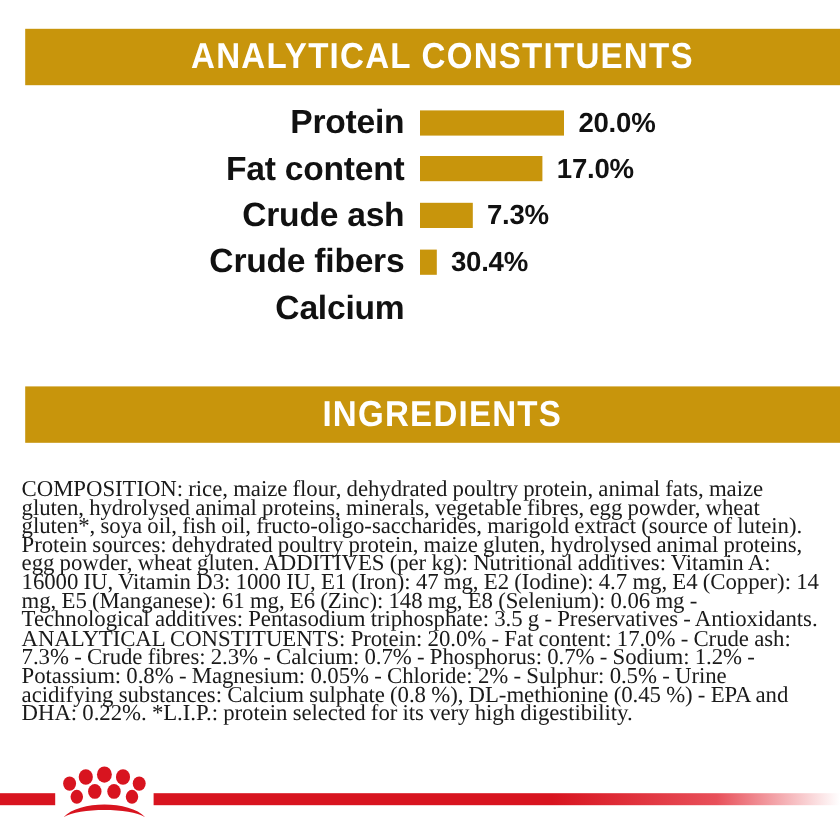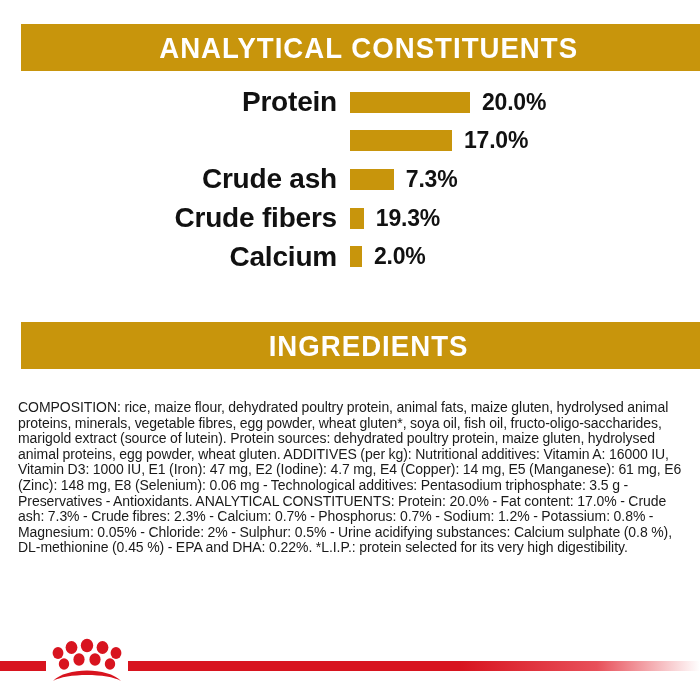--- a/index.html
+++ b/index.html
@@ -95,25 +95,25 @@
     line-height: 1;
     letter-spacing: -0.2px;
   }
 
   
   .composition {
     position: absolute;
     top: 400px;
     left: 18px;
     width: 668px;
-    font-size: 14px;
+    font-size: 19px;
     line-height: 15.6px;
     color: #1a1a1a;
     text-align: left;
-    font-family: Liberation Sans, sans-serif;
+    font-family: Liberation Serif, serif;
     letter-spacing: -0.05px;
     word-spacing: -0.3px;
   }
 
   
   .footer {
     position: absolute;
     left: 0;
     bottom: 0;
     width: 700px;
@@ -154,45 +154,42 @@
 
   <div class="chart" id="bar-chart">
       <div class="chart-row">
         <div class="row-label">Protein</div>
         <div class="row-barwrap">
           <span class="row-bar" style="width: 120px; background: rgb(200, 149, 12);"></span>
           <span class="row-value">20.0%</span>
         </div>
       </div>
       <div class="chart-row">
+        <div class="row-label">Fat content</div>
         <div class="row-barwrap">
           <span class="row-bar" style="width: 102px; background: rgb(200, 149, 12);"></span>
           <span class="row-value">17.0%</span>
         </div>
       </div>
       <div class="chart-row">
         <div class="row-label">Crude ash</div>
         <div class="row-barwrap">
           <span class="row-bar" style="width: 43.8px; background: rgb(200, 149, 12);"></span>
           <span class="row-value">7.3%</span>
         </div>
       </div>
       <div class="chart-row">
         <div class="row-label">Crude fibers</div>
         <div class="row-barwrap">
           <span class="row-bar" style="width: 13.8px; background: rgb(200, 149, 12);"></span>
-          <span class="row-value">19.3%</span>
+          <span class="row-value">30.4%</span>
         </div>
       </div>
       <div class="chart-row">
         <div class="row-label">Calcium</div>
-        <div class="row-barwrap">
-          <span class="row-bar" style="width: 12px; background: rgb(200, 149, 12);"></span>
-          <span class="row-value">2.0%</span>
-        </div>
       </div>
     </div>
 
   <div class="band" id="band-ingredients">
     <span class="band-title">INGREDIENTS</span>
   </div>
 
   <div class="composition">COMPOSITION: rice, maize flour, dehydrated poultry protein, animal fats, maize gluten, hydrolysed animal proteins, minerals, vegetable fibres, egg powder, wheat gluten*, soya oil, fish oil, fructo-oligo-saccharides, marigold extract (source of lutein). Protein sources: dehydrated poultry protein, maize gluten, hydrolysed animal proteins, egg powder, wheat gluten. ADDITIVES (per kg): Nutritional additives: Vitamin A: 16000 IU, Vitamin D3: 1000 IU, E1 (Iron): 47 mg, E2 (Iodine): 4.7 mg, E4 (Copper): 14 mg, E5 (Manganese): 61 mg, E6 (Zinc): 148 mg, E8 (Selenium): 0.06 mg - Technological additives: Pentasodium triphosphate: 3.5 g - Preservatives - Antioxidants. ANALYTICAL CONSTITUENTS: Protein: 20.0% - Fat content: 17.0% - Crude ash: 7.3% - Crude fibres: 2.3% - Calcium: 0.7% - Phosphorus: 0.7% - Sodium: 1.2% - Potassium: 0.8% - Magnesium: 0.05% - Chloride: 2% - Sulphur: 0.5% - Urine acidifying substances: Calcium sulphate (0.8 %), DL-methionine (0.45 %) - EPA and DHA: 0.22%. *L.I.P.: protein selected for its very high digestibility.</div>
 
   <div class="footer">

